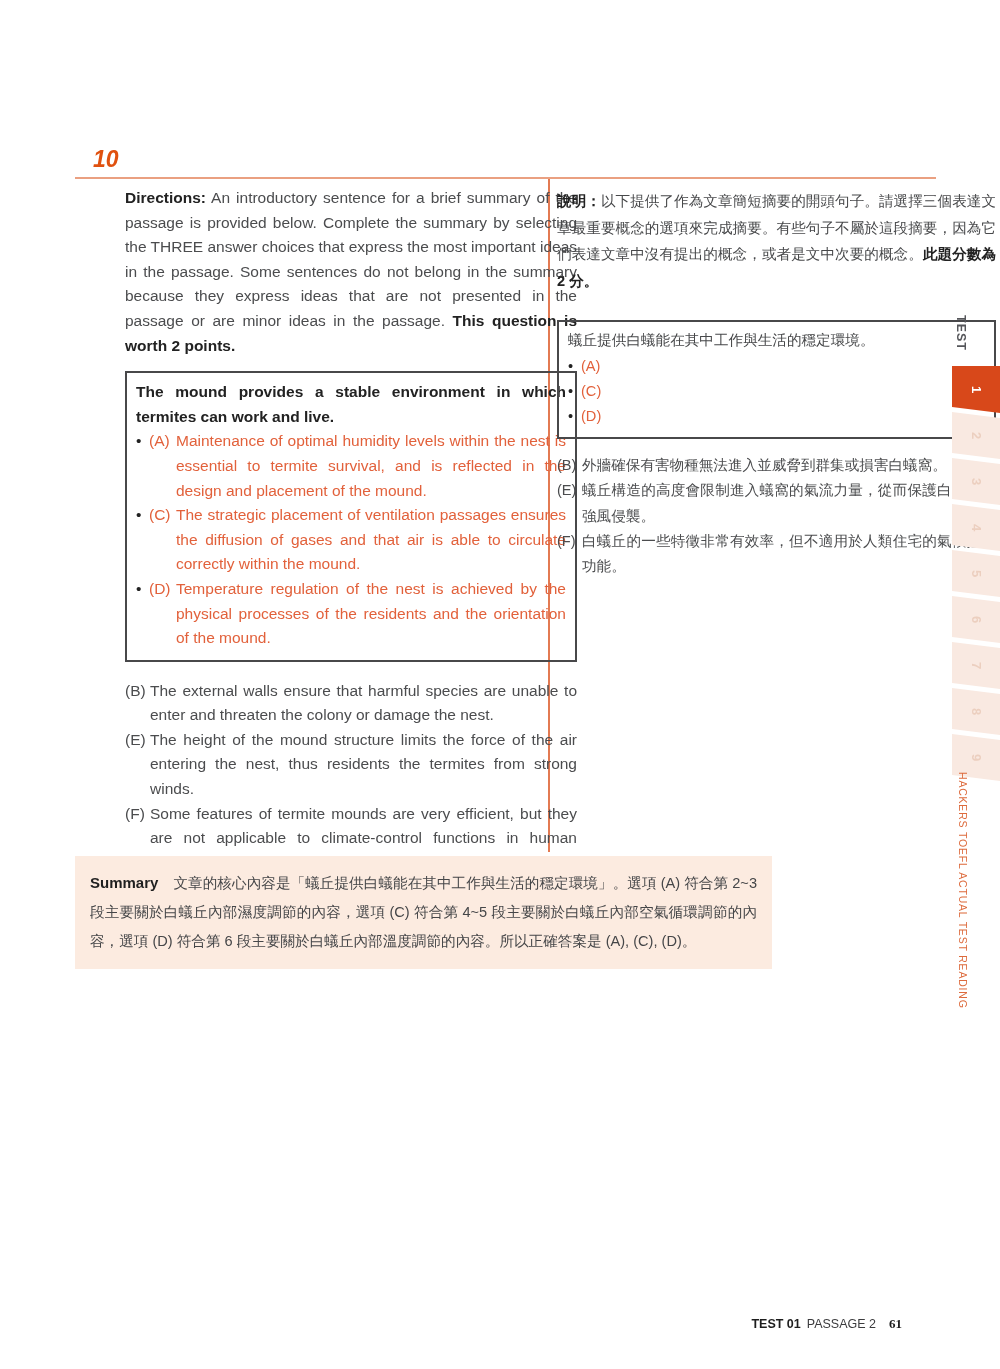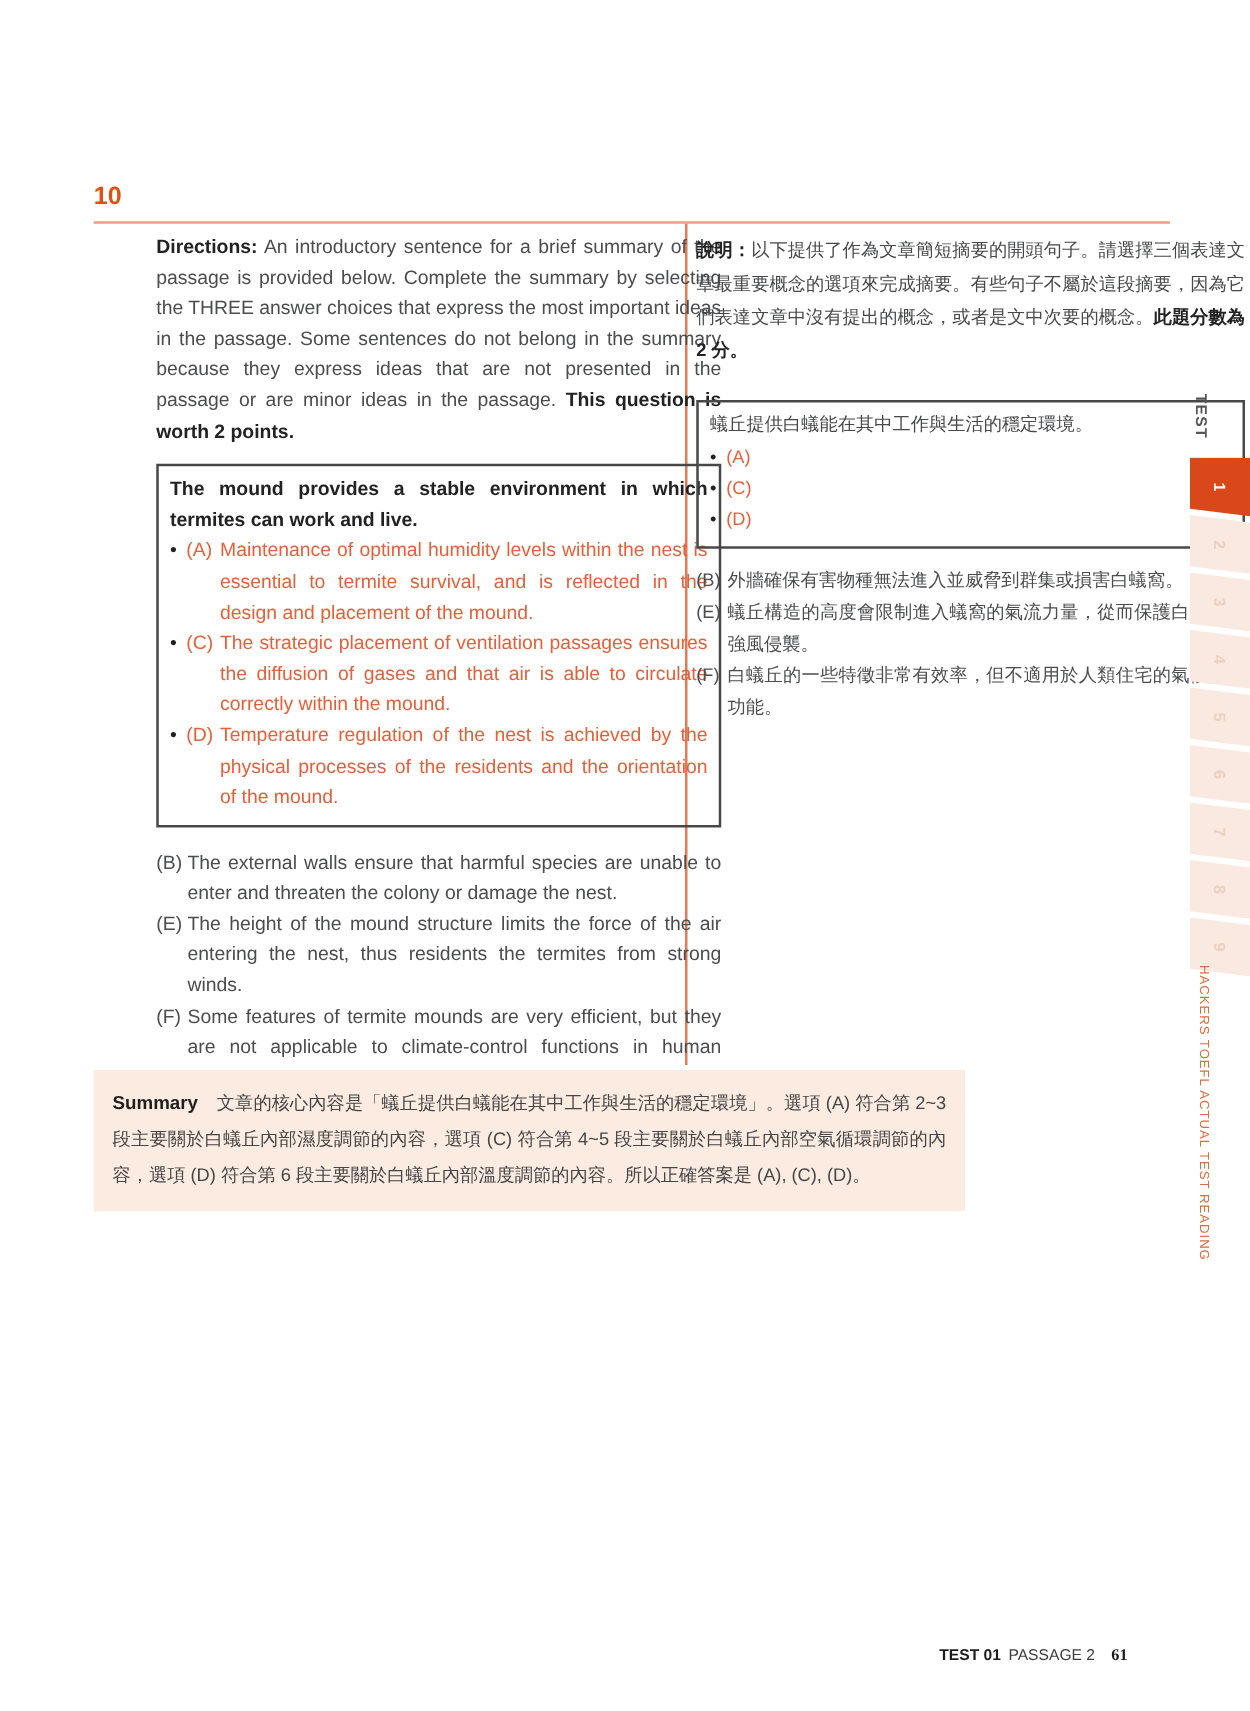--- a/index.html
+++ b/index.html
@@ -3,21 +3,21 @@
 <meta charset="utf-8">
 <style>
   html,body{margin:0;padding:0;background:#ffffff;}
   .page{
     position:relative;width:1000px;height:1369px;background:#fff;overflow:hidden;
     font-family:"Liberation Sans","DejaVu Sans",sans-serif;
     color:var(--text,#4b4c4e);
     -webkit-font-smoothing:antialiased;
   }
   
-  .q-number{position:absolute;left:75px;top:146px;font-size:20px;font-weight:bold;color:var(--accent,#e0510f);}
+  .q-number{position:absolute;left:93px;top:146px;font-size:23px;font-weight:bold;color:var(--accent,#e0510f);font-style:italic;}
   .rule-h{position:absolute;left:75px;top:177px;width:861px;height:2px;background:var(--rule,#eaa081);}
   .col-divider{position:absolute;left:548px;top:179px;width:2px;height:673px;background:var(--divider,#e37a52);}
 
   
   .col-left{position:absolute;left:85px;top:186px;width:452px;padding-left:40px;}
   .col-right{position:absolute;left:557px;top:188px;width:439px;}
 
   .directions{margin:0;font-size:15.5px;line-height:24.6px;text-align:justify;}
   .directions b{color:var(--text-strong,#222);}
   .zh{font-size:14.6px;line-height:26.6px;color:#47484a;}

